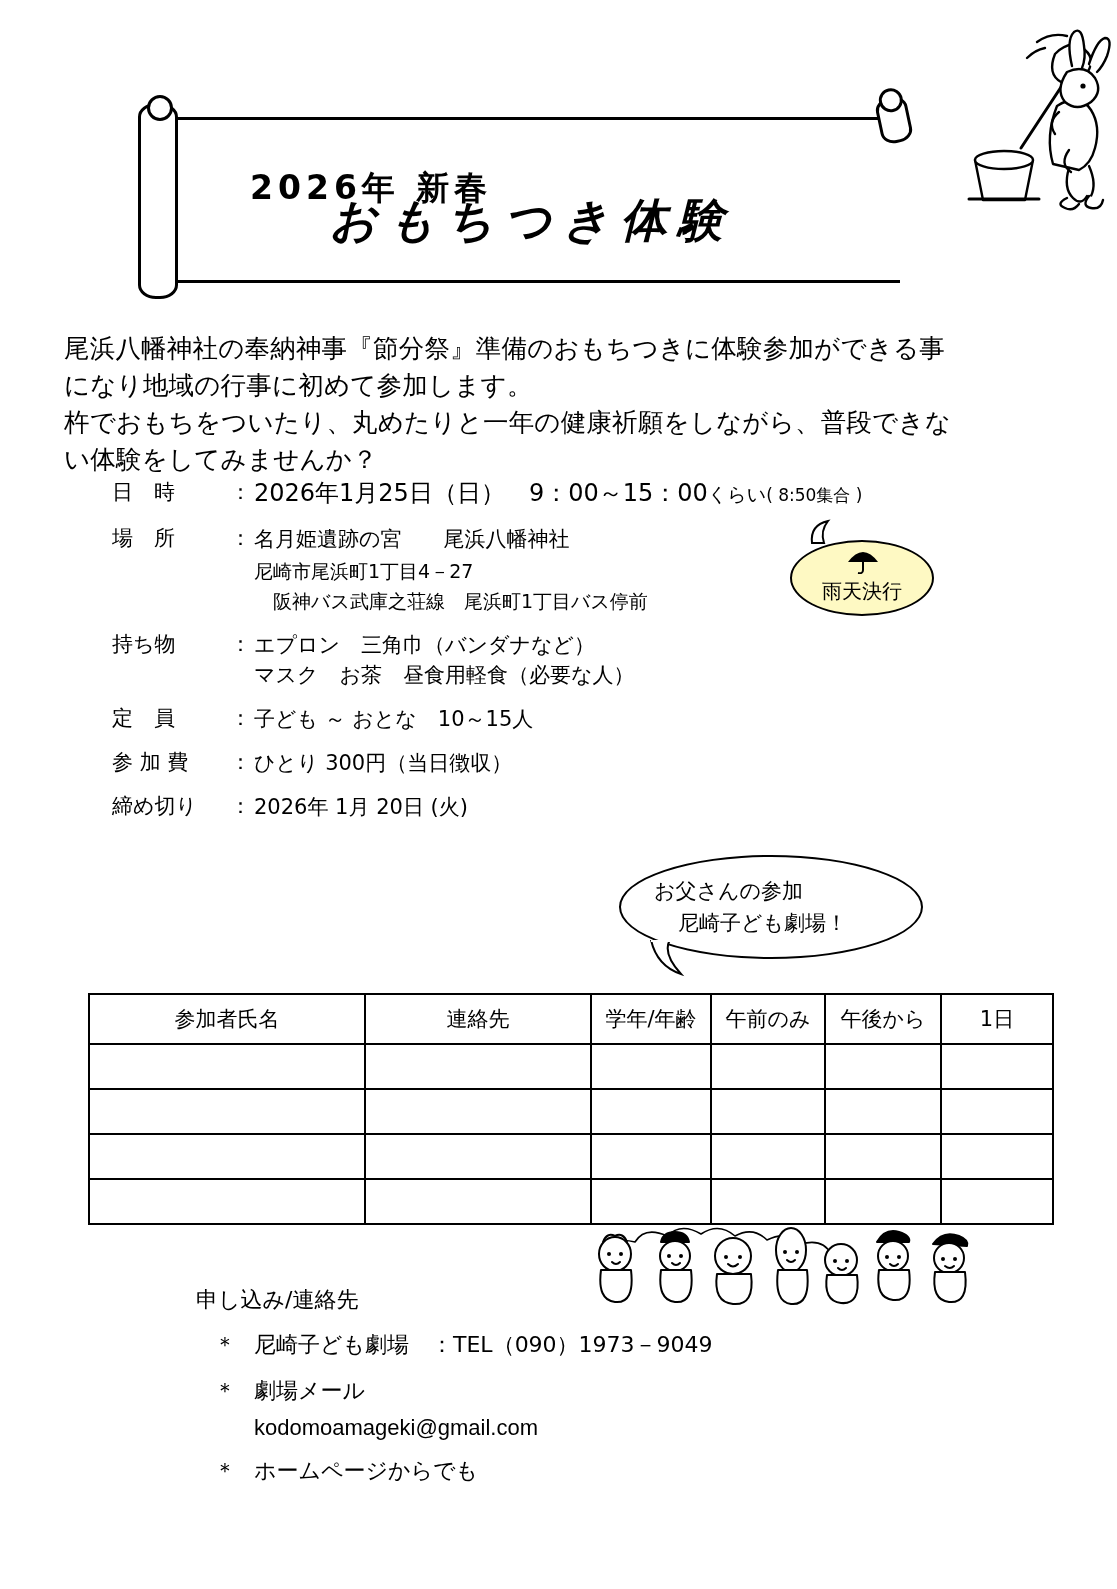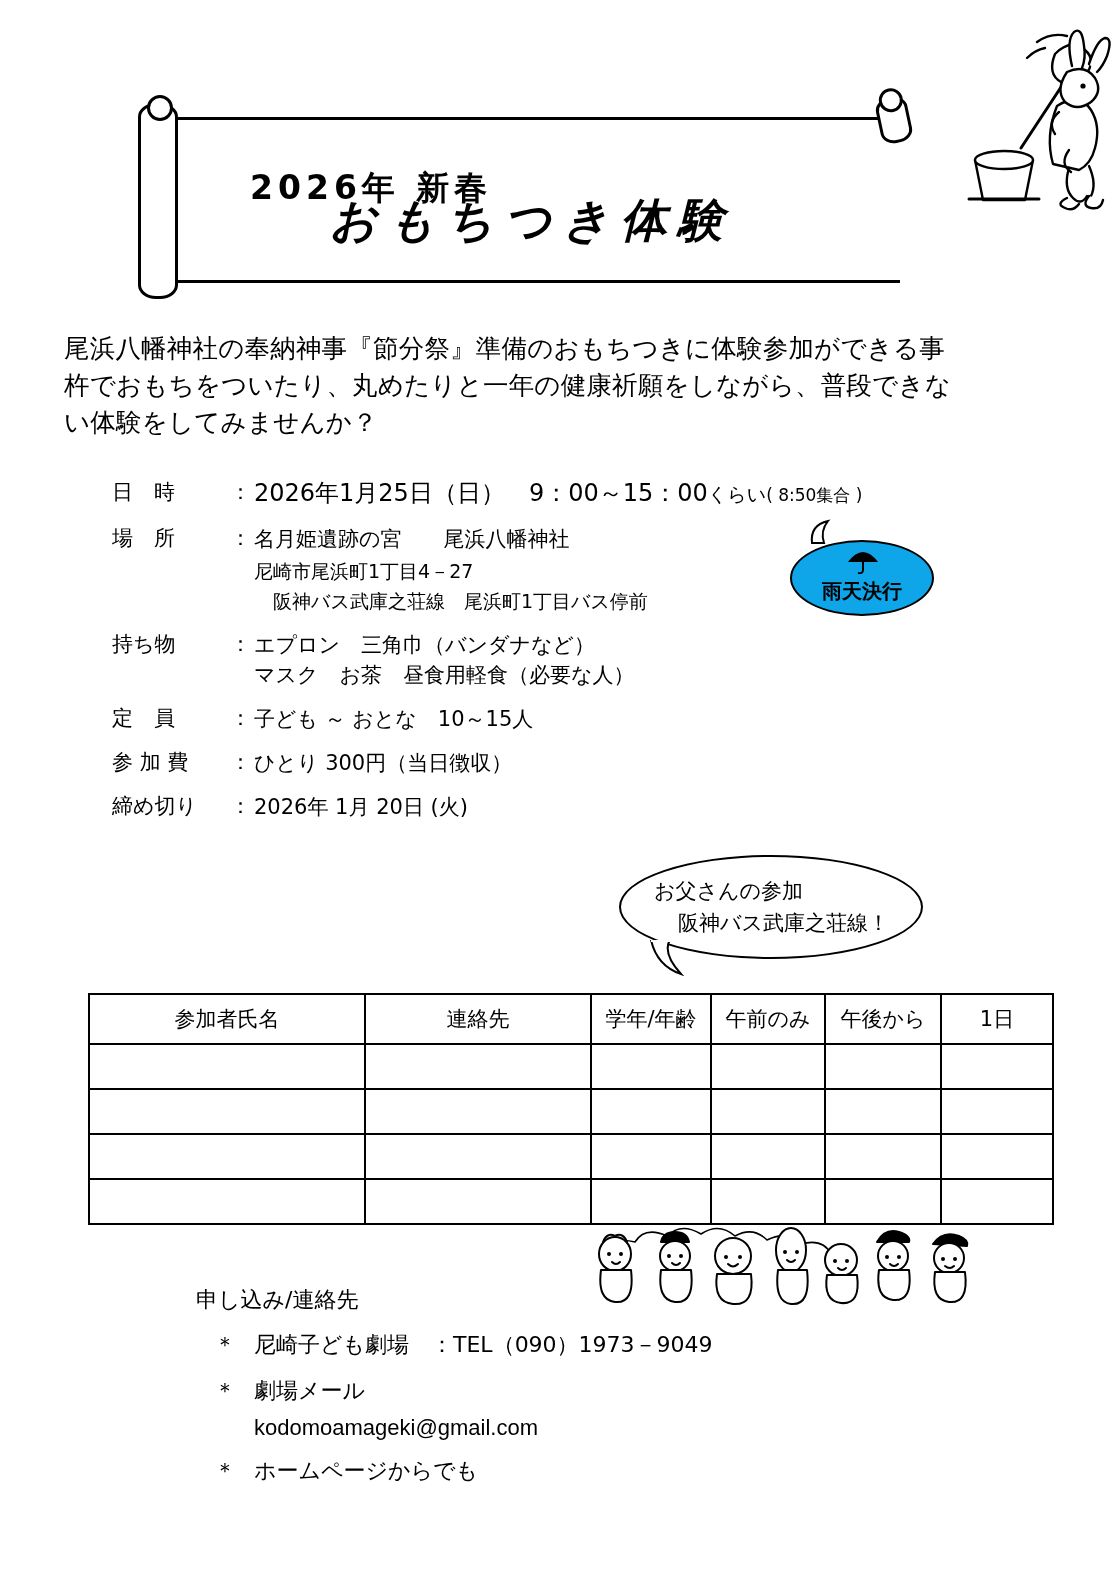--- a/index.html
+++ b/index.html
@@ -163,23 +163,22 @@
 
   
   .bubble-rain {
     position: absolute;
     left: 790px;
     top: 540px;
     width: 140px;
     height: 72px;
     border: 2px solid #000;
     border-radius: 50%;
-    background: #0ea5e9;
+    background: #fef9c3;
     text-align: center;
-    font-weight: bold;
   }
   .bubble-rain .txt {
     font-size: 20px;
     font-family: "DejaVu Sans", sans-serif;
     position: absolute;
     left: 0; right: 0;
     top: 36px;
   }
   .bubble-rain .umb {
     position: absolute;
@@ -344,20 +343,21 @@
       <path d="M150 178 q-12 6 -2 10 q8 4 14 -4" fill="#fff"></path>
       <path d="M172 176 q-8 10 2 12 q10 2 12 -8" fill="#fff"></path>
 
       <path d="M120 22 q14 -10 30 -6"></path>
       <path d="M110 38 q8 -8 18 -10"></path>
     </g>
   </svg>
 
   <div class="intro">
     <div>尾浜八幡神社の奉納神事『節分祭』準備のおもちつきに体験参加ができる事</div>
+    <div>になり地域の行事に初めて参加します。</div>
     <div>杵でおもちをついたり、丸めたりと一年の健康祈願をしながら、普段できな</div>
     <div>い体験をしてみませんか？</div>
   </div>
 
   <div class="details">
 
     <div class="drow">
       <div class="dlabel">日　時　</div>
       <div class="dcolon">：</div>
       <div class="dvalue">
@@ -409,21 +409,21 @@
   <div class="bubble-rain">
     <svg class="umb" viewBox="0 0 34 28">
       <path d="M2 16 q15 -20 30 0 z" fill="#000"></path>
       <path d="M17 16 v8 q0 4 -5 3" fill="none" stroke="#000" stroke-width="2"></path>
     </svg>
     <div class="txt">雨天決行</div>
   </div>
 
   <div class="bubble-dad">
     <div class="l1">お父さんの参加</div>
-    <div class="l2">阪神バス武庫之荘線！</div>
+    <div class="l2">尼崎子ども劇場！</div>
   </div>
   <svg class="bubble-dad-tail" viewBox="0 0 44 40">
     <path d="M6 0 q6 26 30 34 q-20 -22 -10 -36 z" fill="#fff" stroke="#000" stroke-width="2"></path>
     <path d="M6 0 h22" stroke="#fff" stroke-width="4"></path>
   </svg>
 
 
   <table class="signup">
     <thead>
       <tr>

